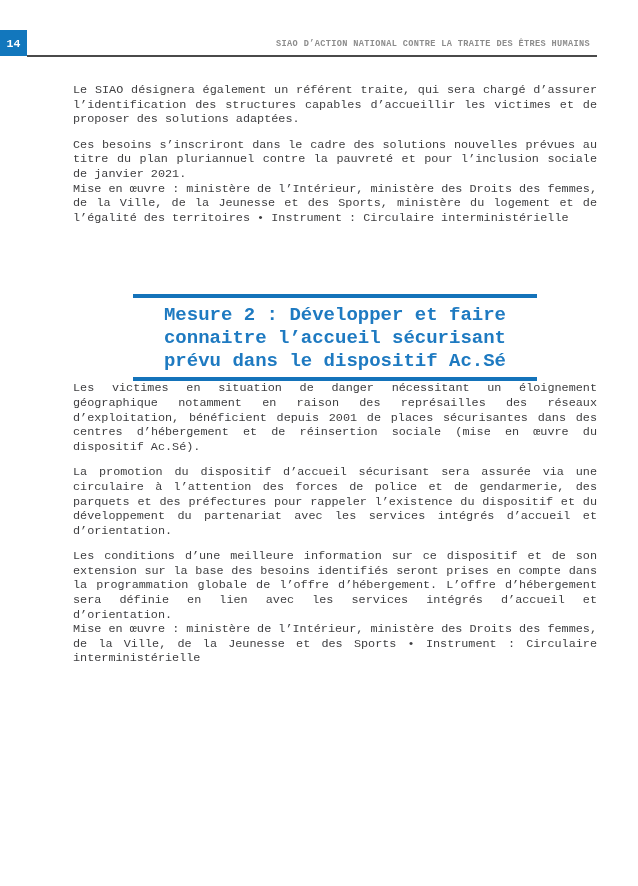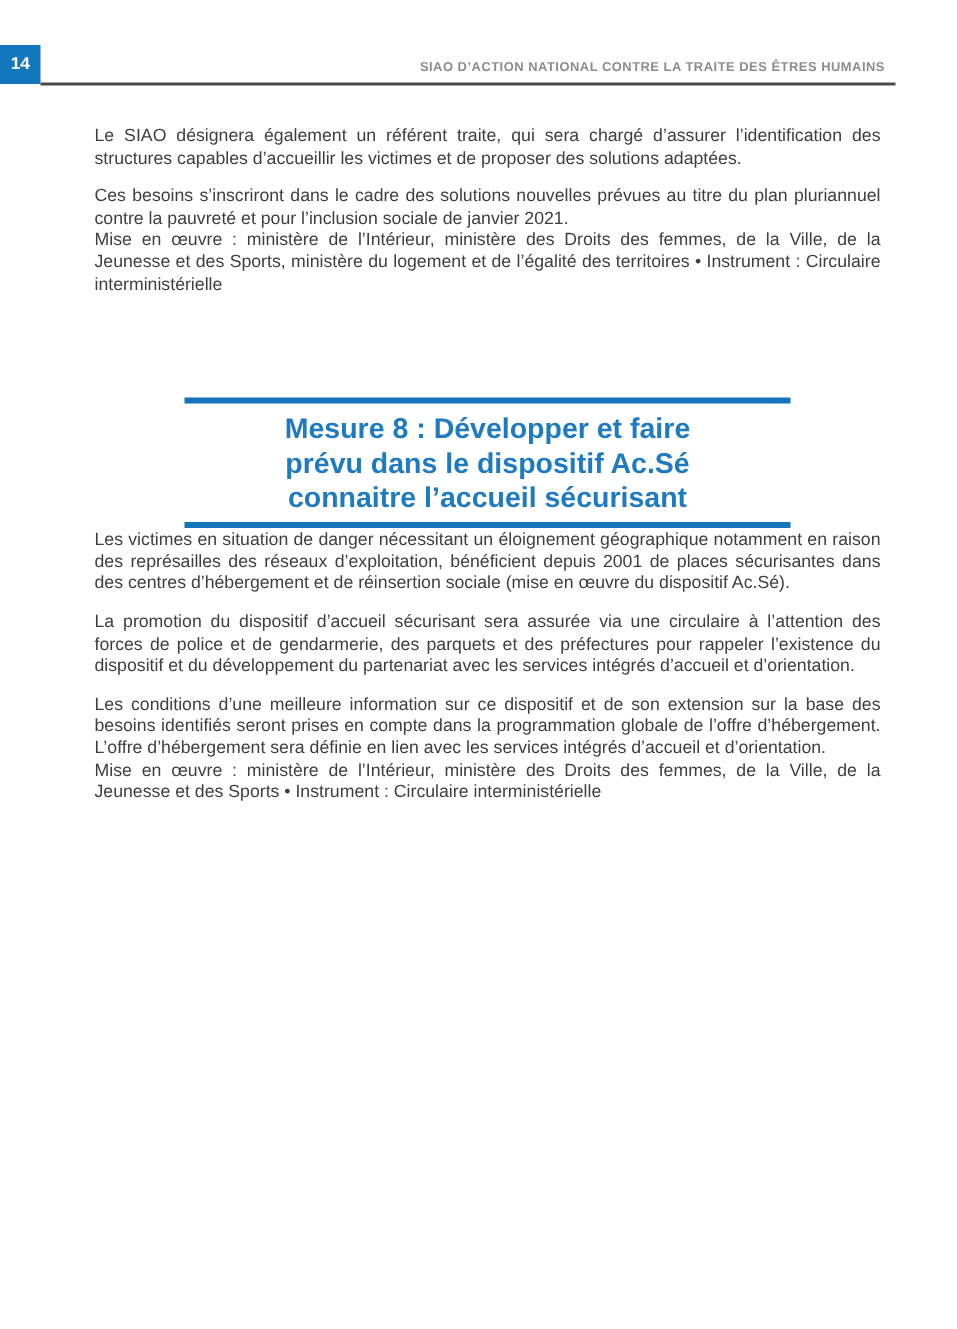--- a/index.html
+++ b/index.html
@@ -2,21 +2,21 @@
 <html><head>
 <meta charset="utf-8">
 <style>
   * { box-sizing: border-box; }
   html, body { margin: 0; padding: 0; background: #ffffff; }
   .page {
     position: relative;
     width: 638px;
     height: 886px;
     background: #ffffff;
-    font-family: Liberation Sans, sans-serif;
+    font-family: Liberation Mono, monospace;
     overflow: hidden;
   }
 
   
   .page-num-badge {
     position: absolute;
     left: 0; top: 30px;
     width: 27px; height: 26px;
     background: #1277bd;
     color: #ffffff;
@@ -40,21 +40,21 @@
     position: absolute;
     left: 27px; top: 55px;
     width: 570px; height: 1.6px;
     background: #4a4a4a;
   }
 
   
   .content {
     position: absolute;
     top: 83px;
-    left: 63px;
+    left: 73px;
     width: 524px;
     color: #3e3e40;
     font-size: 11.8px;
     line-height: 14.6px;
     text-align: justify;
   }
   .content p { margin: 0; }
   .para + .para { margin-top: 11px; }
   .impl-note {
     margin-top: 28px;
@@ -95,23 +95,23 @@
 
     <p class="para">Le SIAO désignera également un référent traite, qui sera chargé d’assurer l’identification des structures capables d’accueillir les victimes et de proposer des solutions adaptées.</p>
 
     <p class="para">Ces besoins s’inscriront dans le cadre des solutions nouvelles prévues au titre du plan pluriannuel contre la pauvreté et pour l’inclusion sociale de janvier 2021.</p>
 
     <p class="impl-note">Mise en œuvre : ministère de l’Intérieur, ministère des Droits des femmes, de la Ville, de la Jeunesse et des Sports, ministère du logement et de l’égalité des territoires • Instrument : Circulaire interministérielle</p>
 
     <div class="measure-block">
       <div class="measure-rule"></div>
       <div class="measure-title">
-        <div>Mesure 8 : Développer et faire</div>
+        <div>Mesure 2 : Développer et faire</div>
+        <div>connaitre l’accueil sécurisant</div>
         <div>prévu dans le dispositif Ac.Sé</div>
-        <div>connaitre l’accueil sécurisant</div>
       </div>
       <div class="measure-rule"></div>
     </div>
 
     <p class="para after-measure">Les victimes en situation de danger nécessitant un éloignement géographique notamment en raison des représailles des réseaux d’exploitation, bénéficient depuis 2001 de places sécurisantes dans des centres d’hébergement et de réinsertion sociale (mise en œuvre du dispositif Ac.Sé).</p>
 
     <p class="para">La promotion du dispositif d’accueil sécurisant sera assurée via une circulaire à l’attention des forces de police et de gendarmerie, des parquets et des préfectures pour rappeler l’existence du dispositif et du développement du partenariat avec les services intégrés d’accueil et d’orientation.</p>
 
     <p class="para">Les conditions d’une meilleure information sur ce dispositif et de son extension sur la base des besoins identifiés seront prises en compte dans la programmation globale de l’offre d’hébergement. L’offre d’hébergement sera définie en lien avec les services intégrés d’accueil et d’orientation.</p>
 

